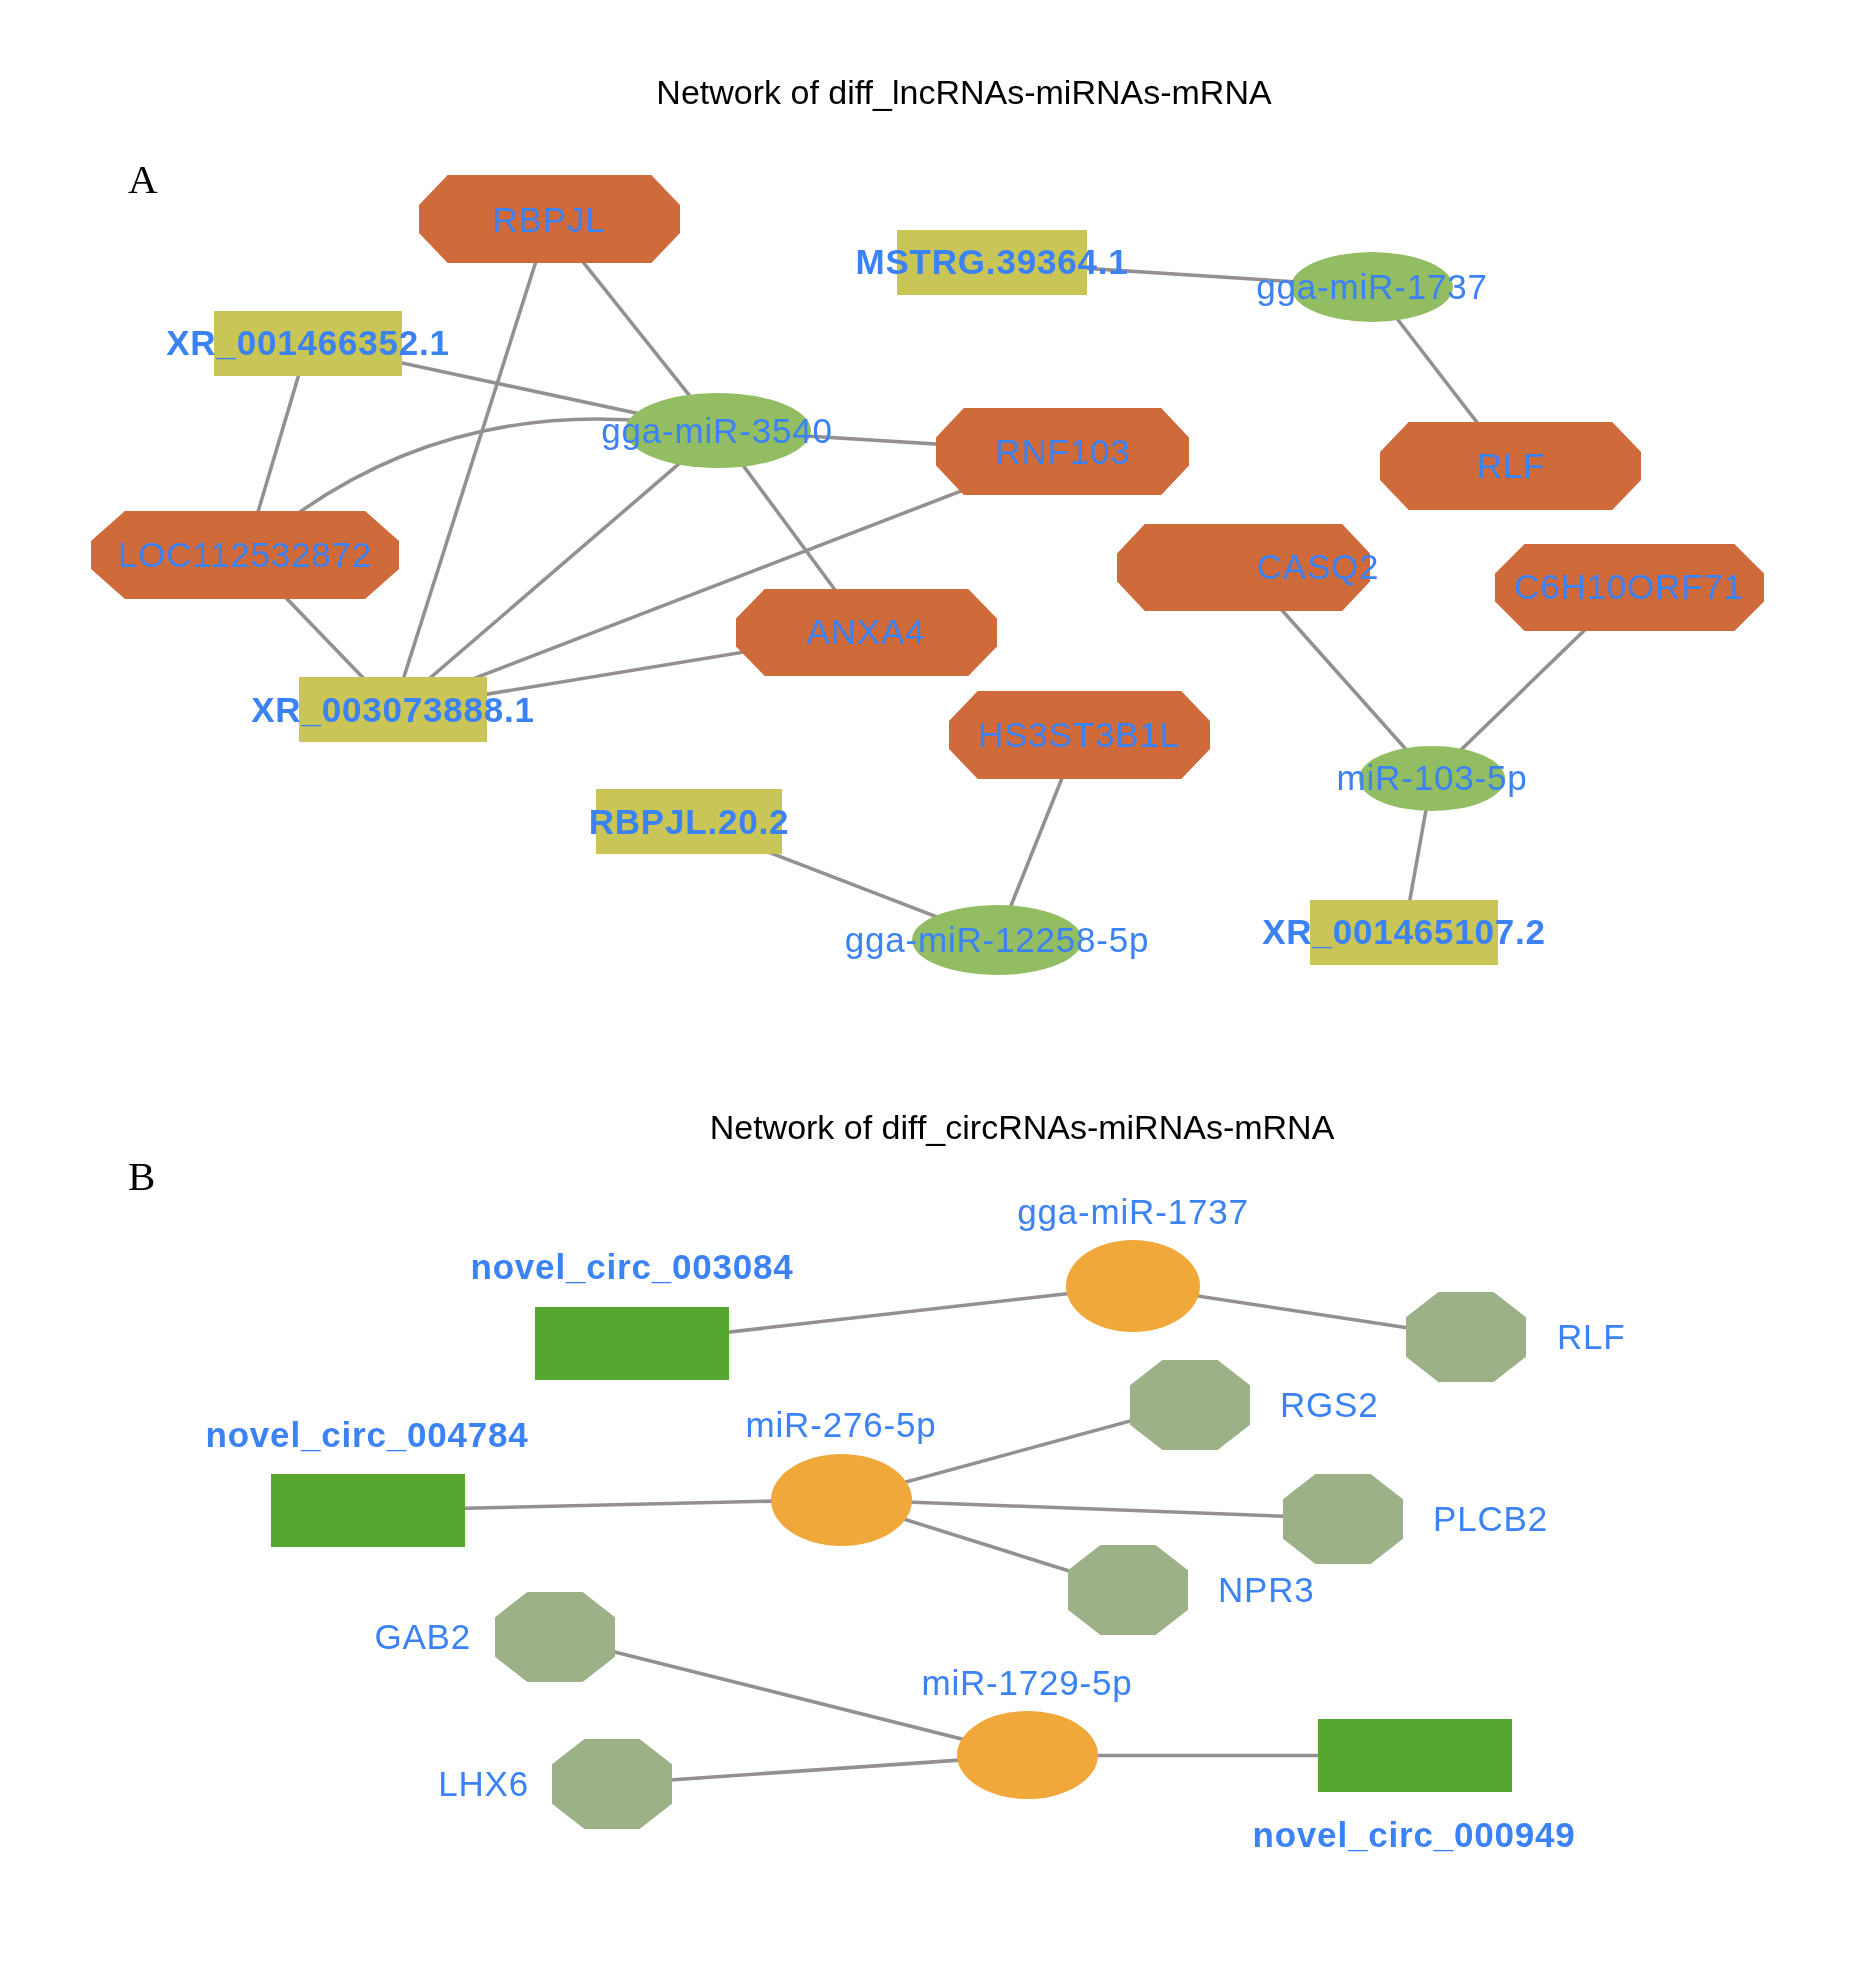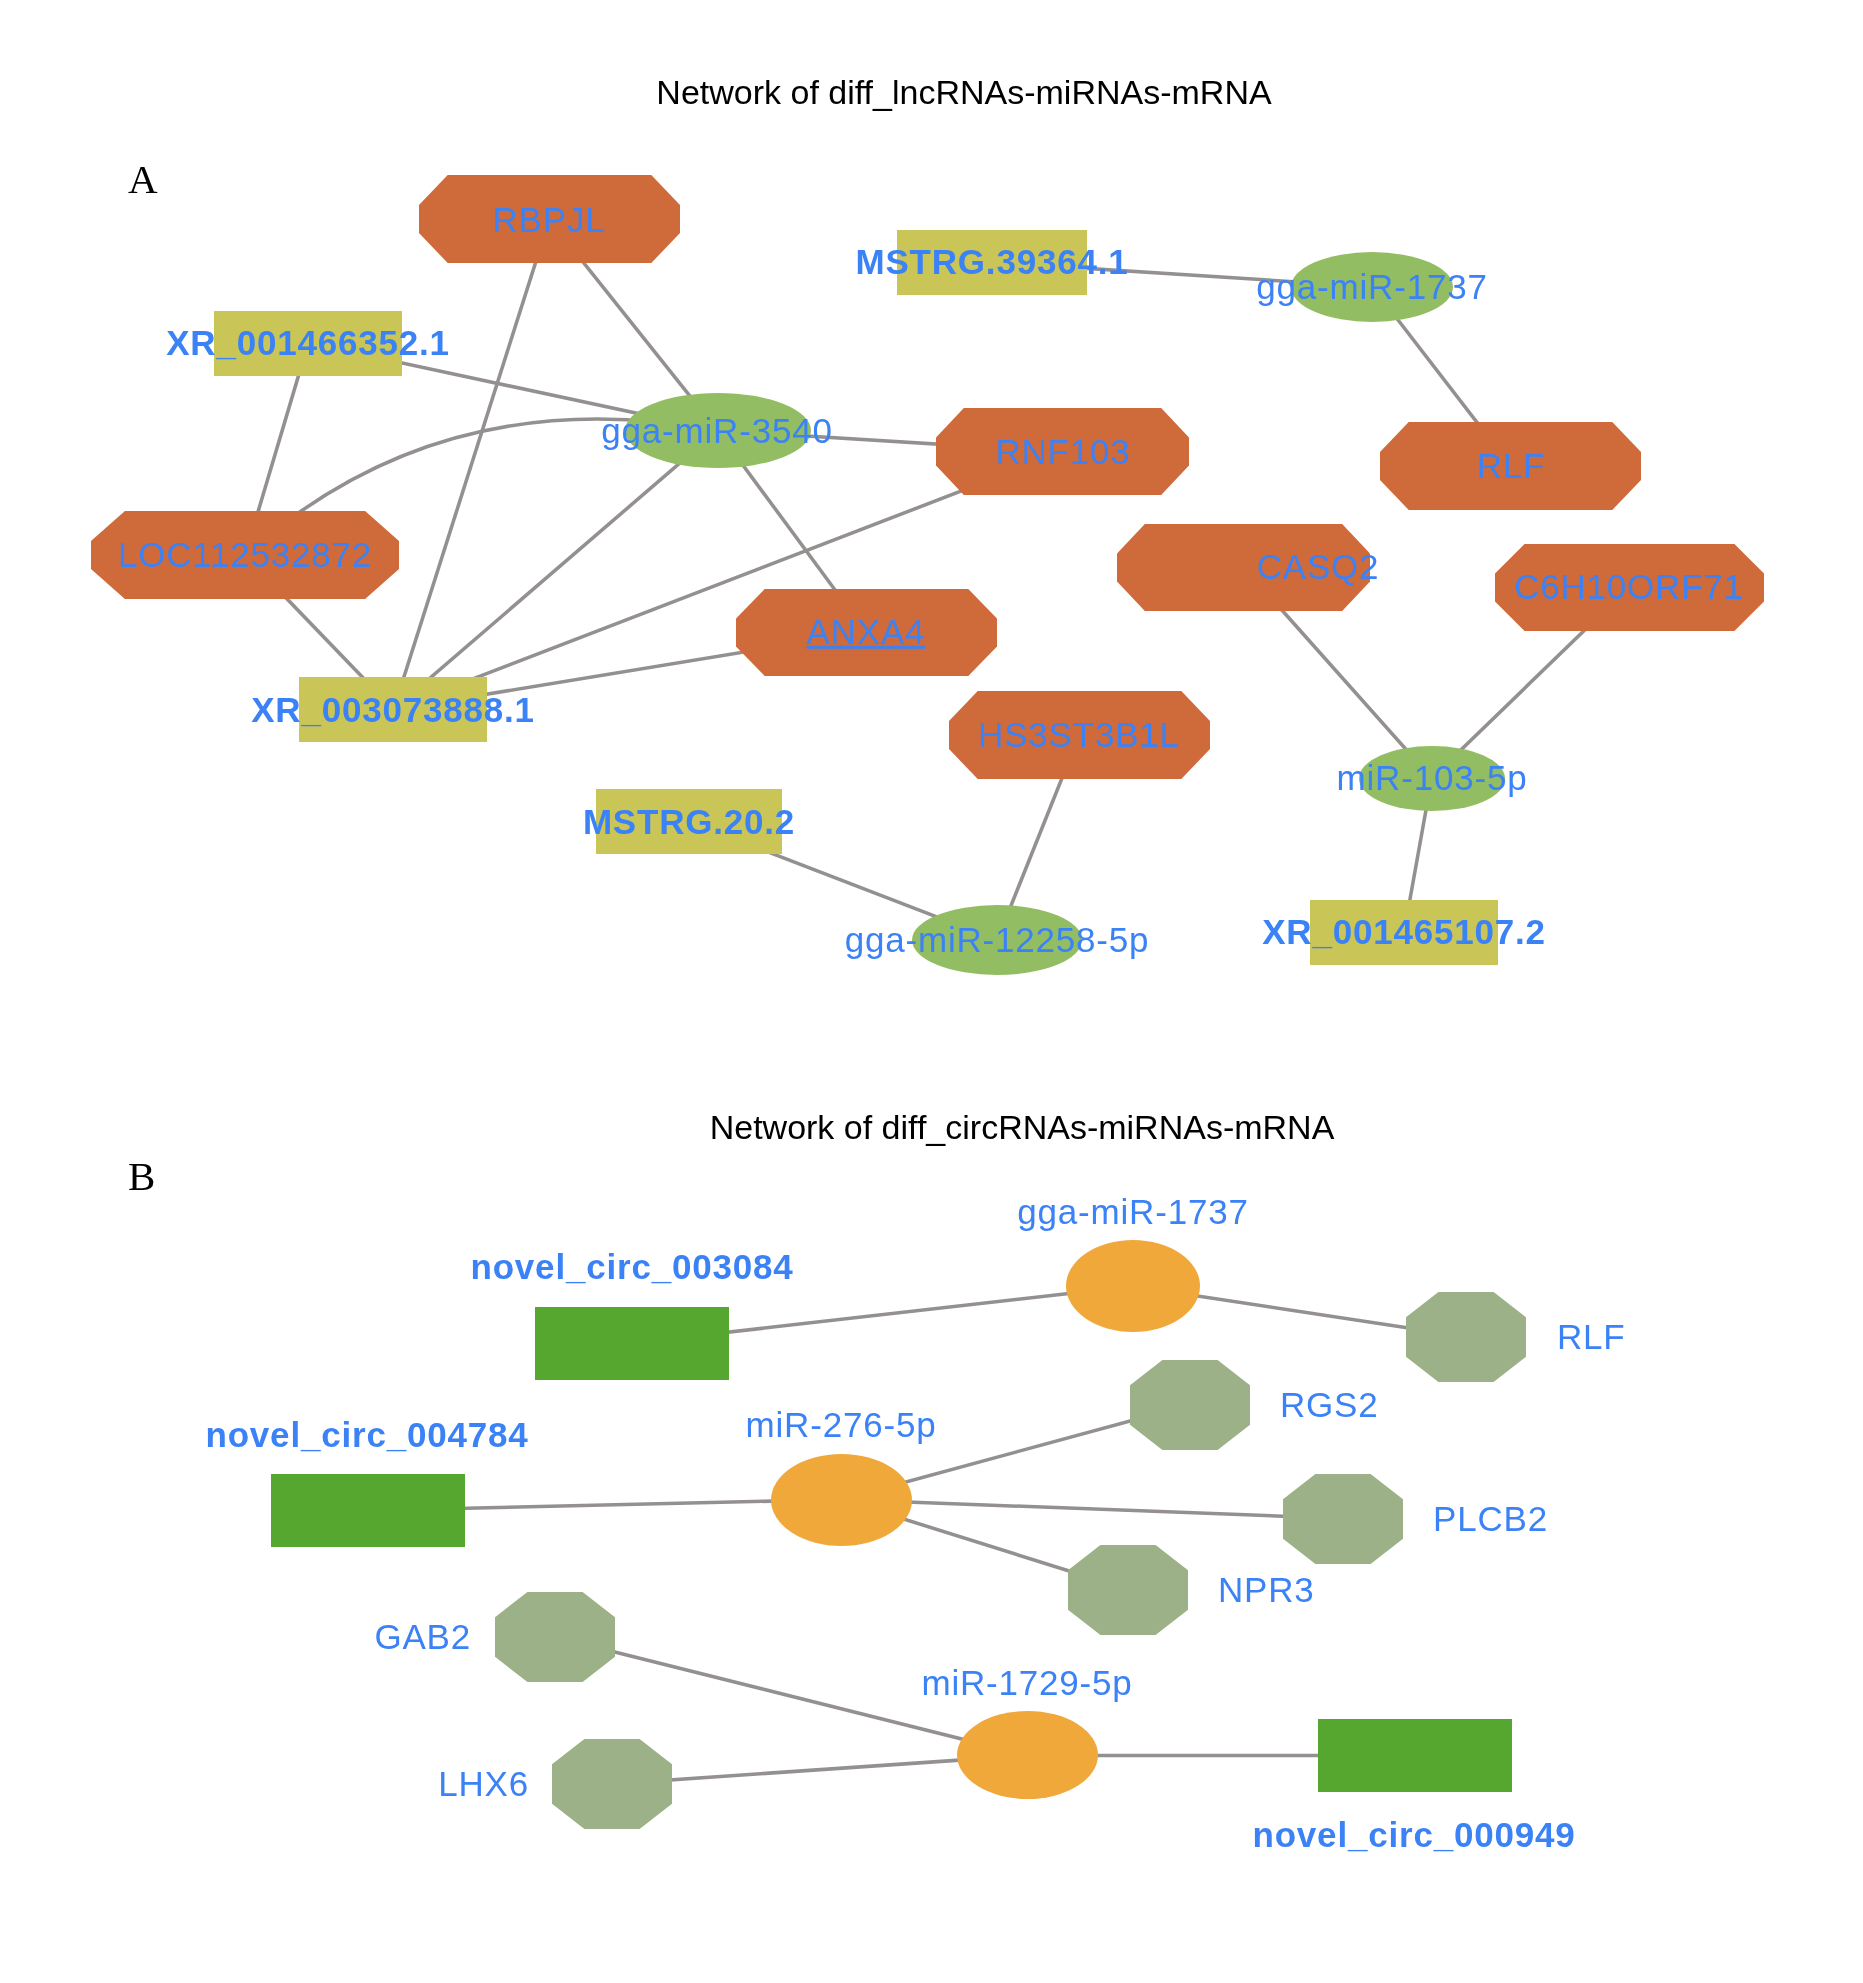--- a/index.html
+++ b/index.html
@@ -89,29 +89,29 @@
     <div class="node-label pos-center" style="left: 1063px; top: 452px;">RNF103</div>
     <div class="node oct-wide" style="left: 1380px; top: 422px; width: 261px; height: 88px; background: rgb(207, 106, 59);"></div>
     <div class="node-label pos-center" style="left: 1511px; top: 466px;">RLF</div>
     <div class="node oct-wide" style="left: 91px; top: 511px; width: 308px; height: 88px; background: rgb(207, 106, 59);"></div>
     <div class="node-label pos-center" style="left: 245px; top: 555px;">LOC112532872</div>
     <div class="node oct-wide" style="left: 1117px; top: 524px; width: 253px; height: 87px; background: rgb(207, 106, 59);"></div>
     <div class="node-label pos-center" style="left: 1318px; top: 567px;">CASQ2</div>
     <div class="node oct-wide" style="left: 1495px; top: 544px; width: 269px; height: 87px; background: rgb(207, 106, 59);"></div>
     <div class="node-label pos-center" style="left: 1629px; top: 587px;">C6H10ORF71</div>
     <div class="node oct-wide" style="left: 736px; top: 589px; width: 261px; height: 87px; background: rgb(207, 106, 59);"></div>
-    <div class="node-label pos-center" style="left: 866px; top: 632px; text-decoration: underline;">ANXA4</div>
+    <div class="node-label pos-center" style="left: 866px; top: 632px;">ANXA4</div>
     <div class="node rect" style="left: 299px; top: 677px; width: 188px; height: 65px; background: rgb(201, 197, 87);"></div>
     <div class="node-label pos-center bold" style="left: 393px; top: 710px;">XR_003073888.1</div>
     <div class="node oct-wide" style="left: 949px; top: 691px; width: 261px; height: 88px; background: rgb(207, 106, 59);"></div>
     <div class="node-label pos-center" style="left: 1079px; top: 735px;">HS3ST3B1L</div>
     <div class="node ellipse" style="left: 1359px; top: 746px; width: 146px; height: 65px; background: rgb(147, 189, 99);"></div>
     <div class="node-label pos-center" style="left: 1432px; top: 778px;">miR-103-5p</div>
     <div class="node rect" style="left: 596px; top: 789px; width: 186px; height: 65px; background: rgb(201, 197, 87);"></div>
-    <div class="node-label pos-center bold" style="left: 689px; top: 822px;">MSTRG.20.2</div>
+    <div class="node-label pos-center bold" style="left: 689px; top: 822px;">RBPJL.20.2</div>
     <div class="node ellipse" style="left: 912px; top: 905px; width: 170px; height: 70px; background: rgb(147, 189, 99);"></div>
     <div class="node-label pos-center" style="left: 997px; top: 940px;">gga-miR-12258-5p</div>
     <div class="node rect" style="left: 1310px; top: 900px; width: 188px; height: 65px; background: rgb(201, 197, 87);"></div>
     <div class="node-label pos-center bold" style="left: 1404px; top: 932px;">XR_001465107.2</div>
     <div class="node rect" style="left: 535px; top: 1307px; width: 194px; height: 73px; background: rgb(86, 167, 47);"></div>
     <div class="node-label pos-above bold" style="left: 632px; top: 1286px;">novel_circ_003084</div>
     <div class="node ellipse" style="left: 1066px; top: 1240px; width: 134px; height: 92px; background: rgb(240, 168, 58);"></div>
     <div class="node-label pos-above" style="left: 1133px; top: 1231px;">gga-miR-1737</div>
     <div class="node oct-small" style="left: 1406px; top: 1292px; width: 120px; height: 90px; background: rgb(156, 177, 136);"></div>
     <div class="node-label pos-right" style="left: 1557px; top: 1337px;">RLF</div>

